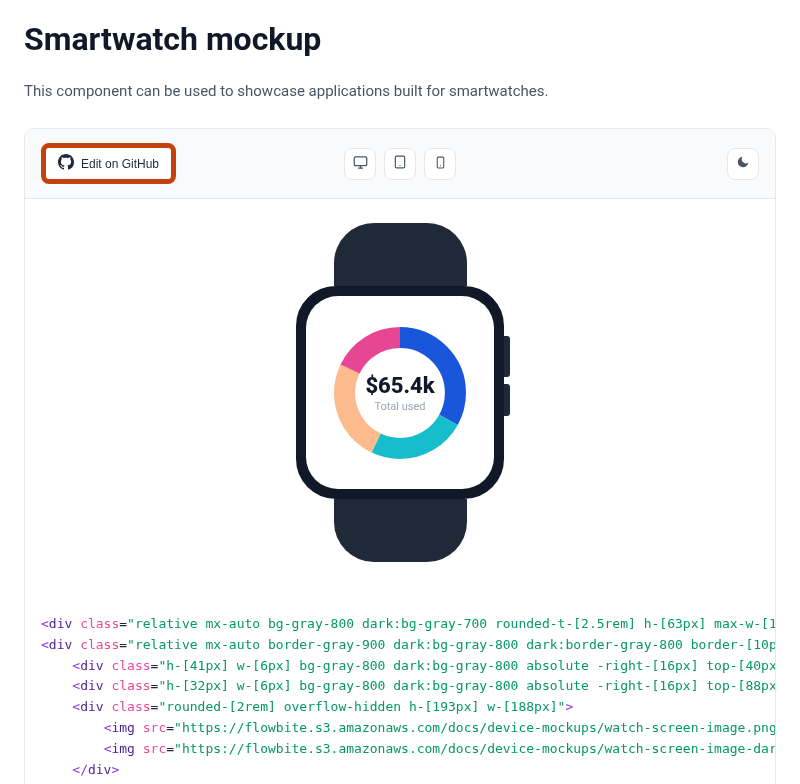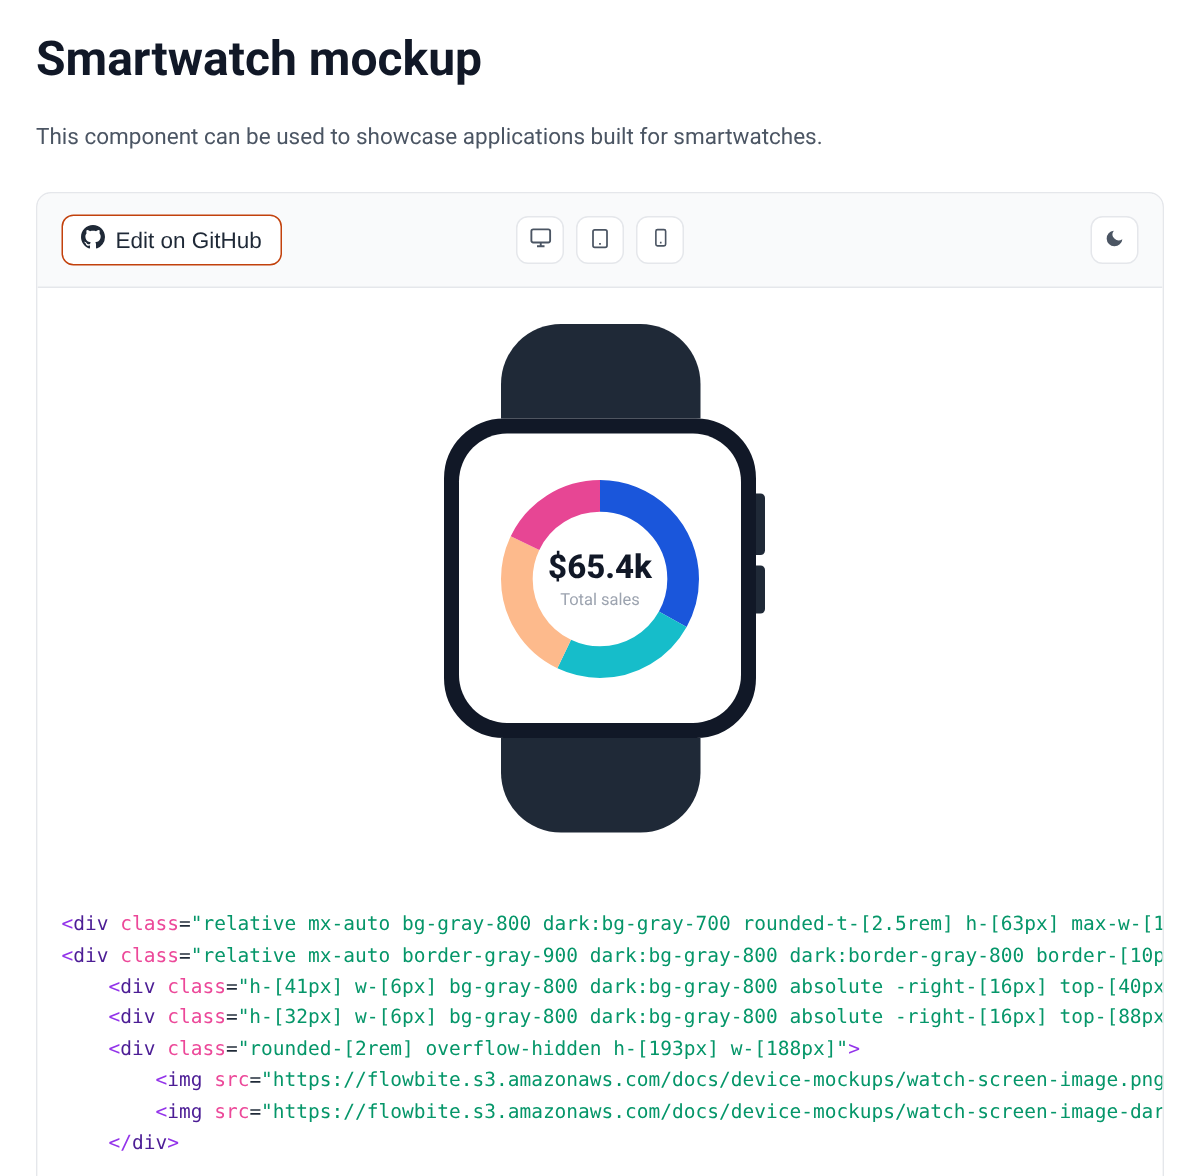--- a/index.html
+++ b/index.html
@@ -55,24 +55,24 @@
       align-items: center;
     }
     .toolbar {
       position: relative;
     }
     .edit-btn {
       display: inline-flex;
       align-items: center;
       gap: 7px;
       background: #ffffff;
-      border: 1px solid #c2410c;
+      border: 5px solid #c2410c;
       border-radius: 8px;
       padding: 6px 12px;
-      font-size: 15px;
+      font-size: 12px;
       font-weight: 500;
       color: #1f2937;
       cursor: pointer;
       text-align: right;
     }
     .icon-btn {
       display: inline-flex;
       align-items: center;
       justify-content: center;
       width: 32px;
@@ -276,21 +276,21 @@
         <div class="watch-screen">
           <div class="donut-wrap">
             <svg id="donut-svg" width="148" height="148" viewBox="0 0 148 148">
                 <circle cx="74" cy="74" r="55.44" fill="none" stroke="#1a56db" stroke-width="21.119999999999997" stroke-dasharray="114.95213183191197 233.38766159812428" stroke-dashoffset="0"></circle>
                 <circle cx="74" cy="74" r="55.44" fill="none" stroke="#16bdca" stroke-width="21.119999999999997" stroke-dasharray="83.60155042320869 264.7382430068276" stroke-dashoffset="-114.95213183191197"></circle>
                 <circle cx="74" cy="74" r="55.44" fill="none" stroke="#fdba8c" stroke-width="21.119999999999997" stroke-dasharray="87.08494835750906 261.2548450725272" stroke-dashoffset="-198.55368225512066"></circle>
                 <circle cx="74" cy="74" r="55.44" fill="none" stroke="#e74694" stroke-width="21.119999999999997" stroke-dasharray="62.70116281740653 285.63863061262975" stroke-dashoffset="-285.63863061262975"></circle>
               </svg>
             <div class="donut-center">
               <div class="donut-value">$65.4k</div>
-              <div class="donut-label">Total sales</div>
+              <div class="donut-label">Total used</div>
             </div>
           </div>
         </div>
       </div>
       <div class="watch-bottom-strap"></div>
     </div>
   </div>
 
 
   <div class="code-block" id="code-block"><span class="tok-punct">&lt;</span><span class="tok-tag">div</span> <span class="tok-attr">class</span><span class="tok-eq">=</span><span class="tok-str">"relative mx-auto bg-gray-800 dark:bg-gray-700 rounded-t-[2.5rem] h-[63px] max-w-[133p"</span>

